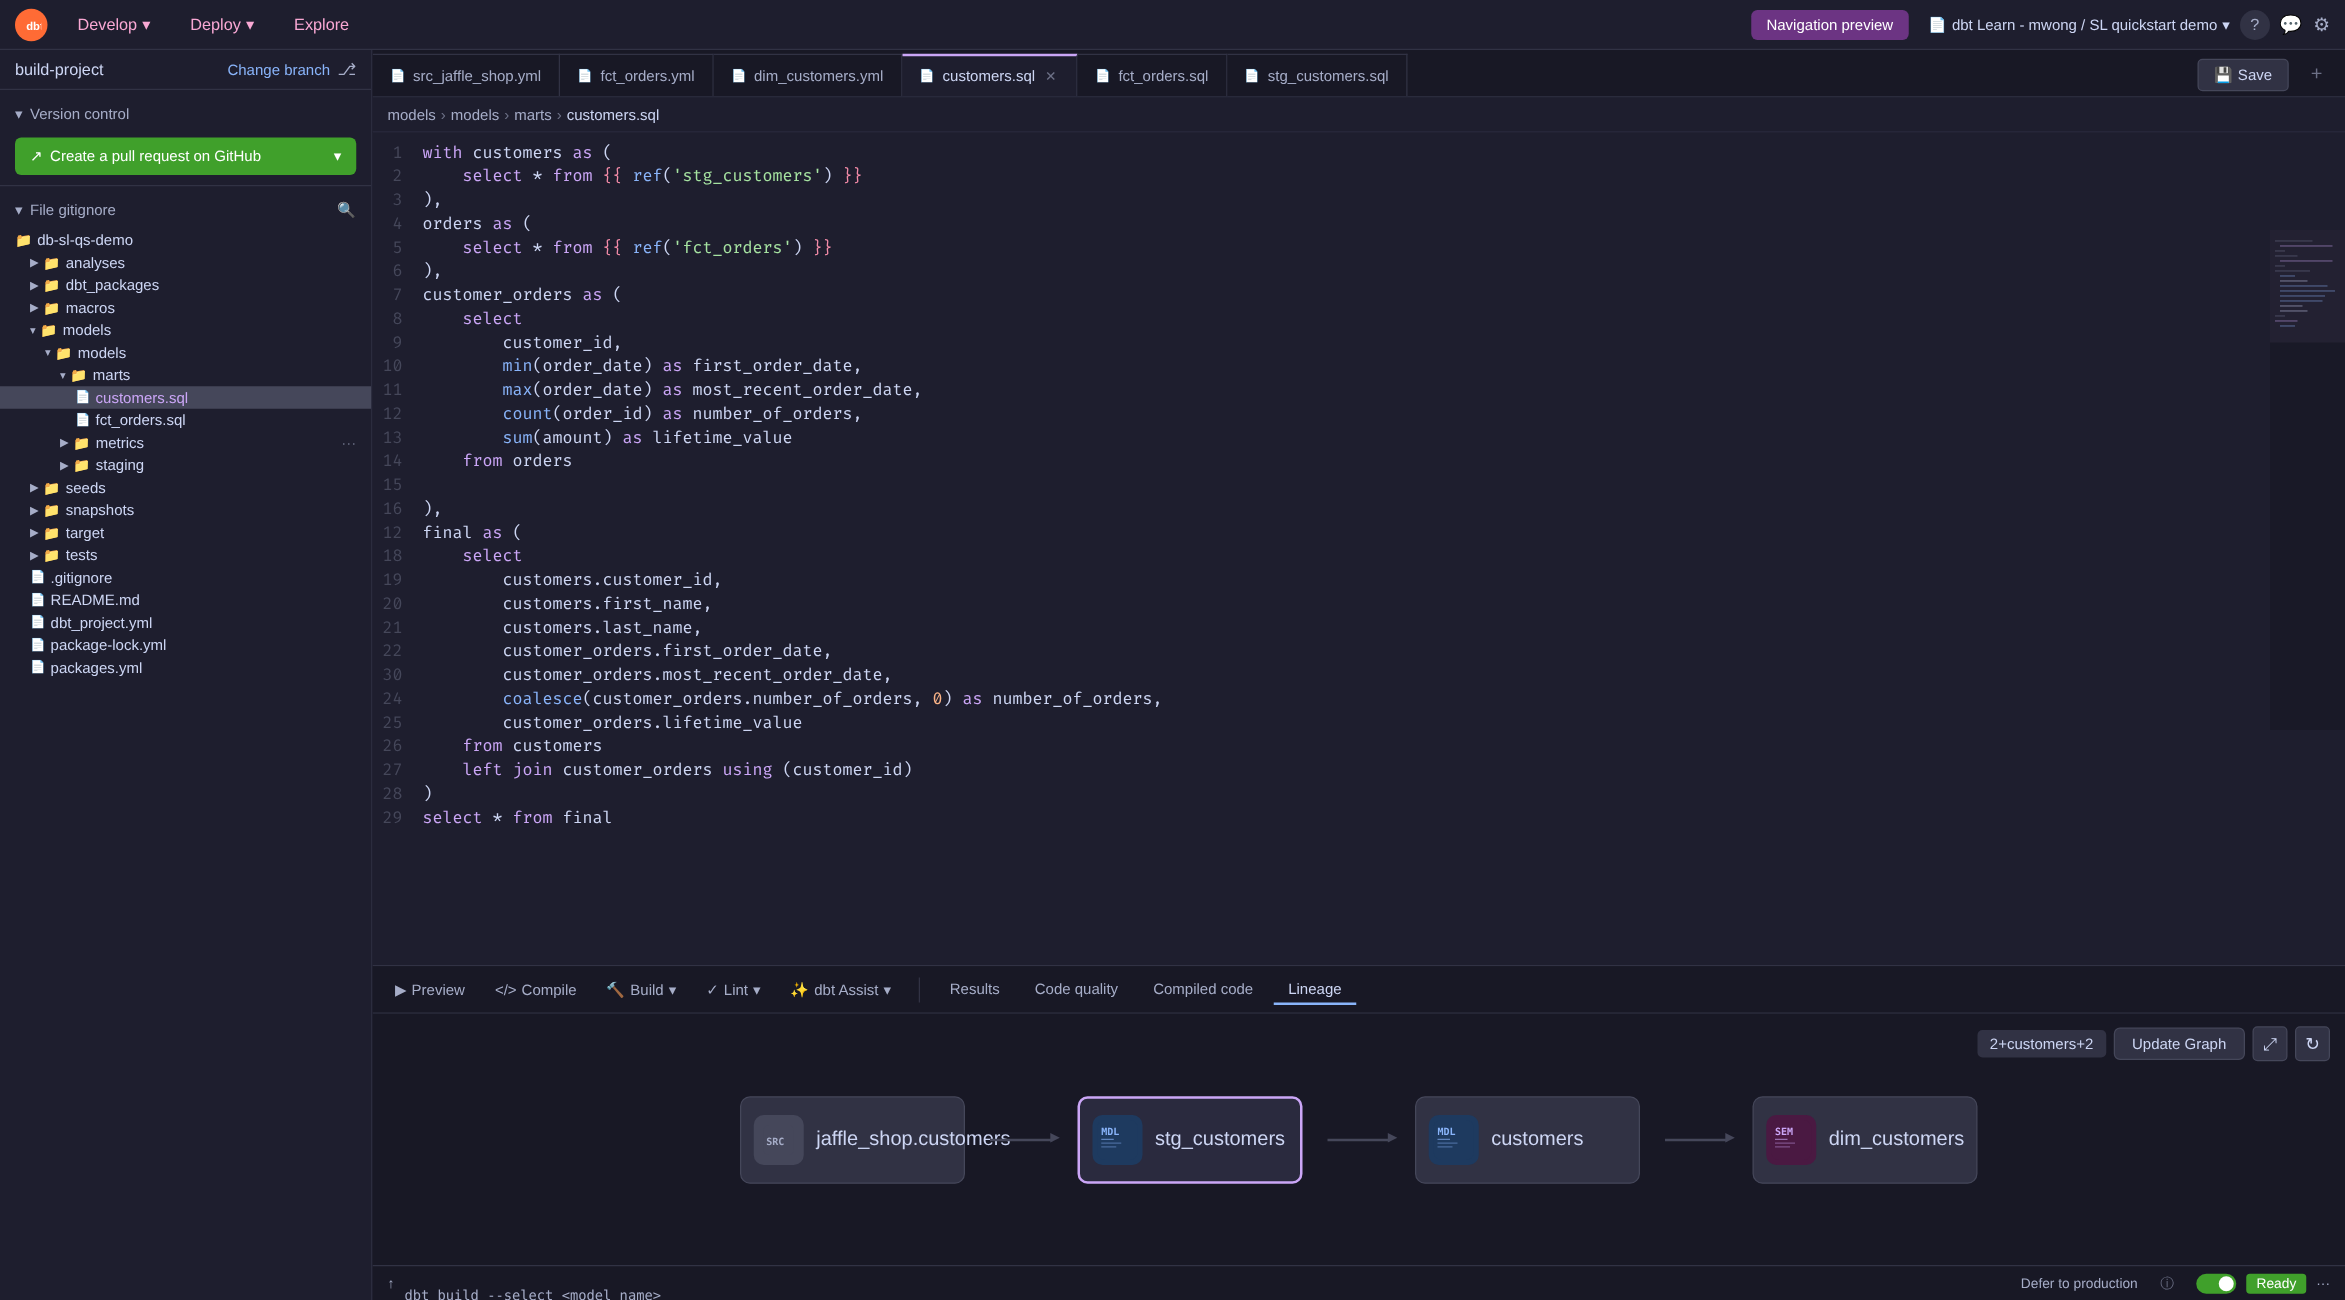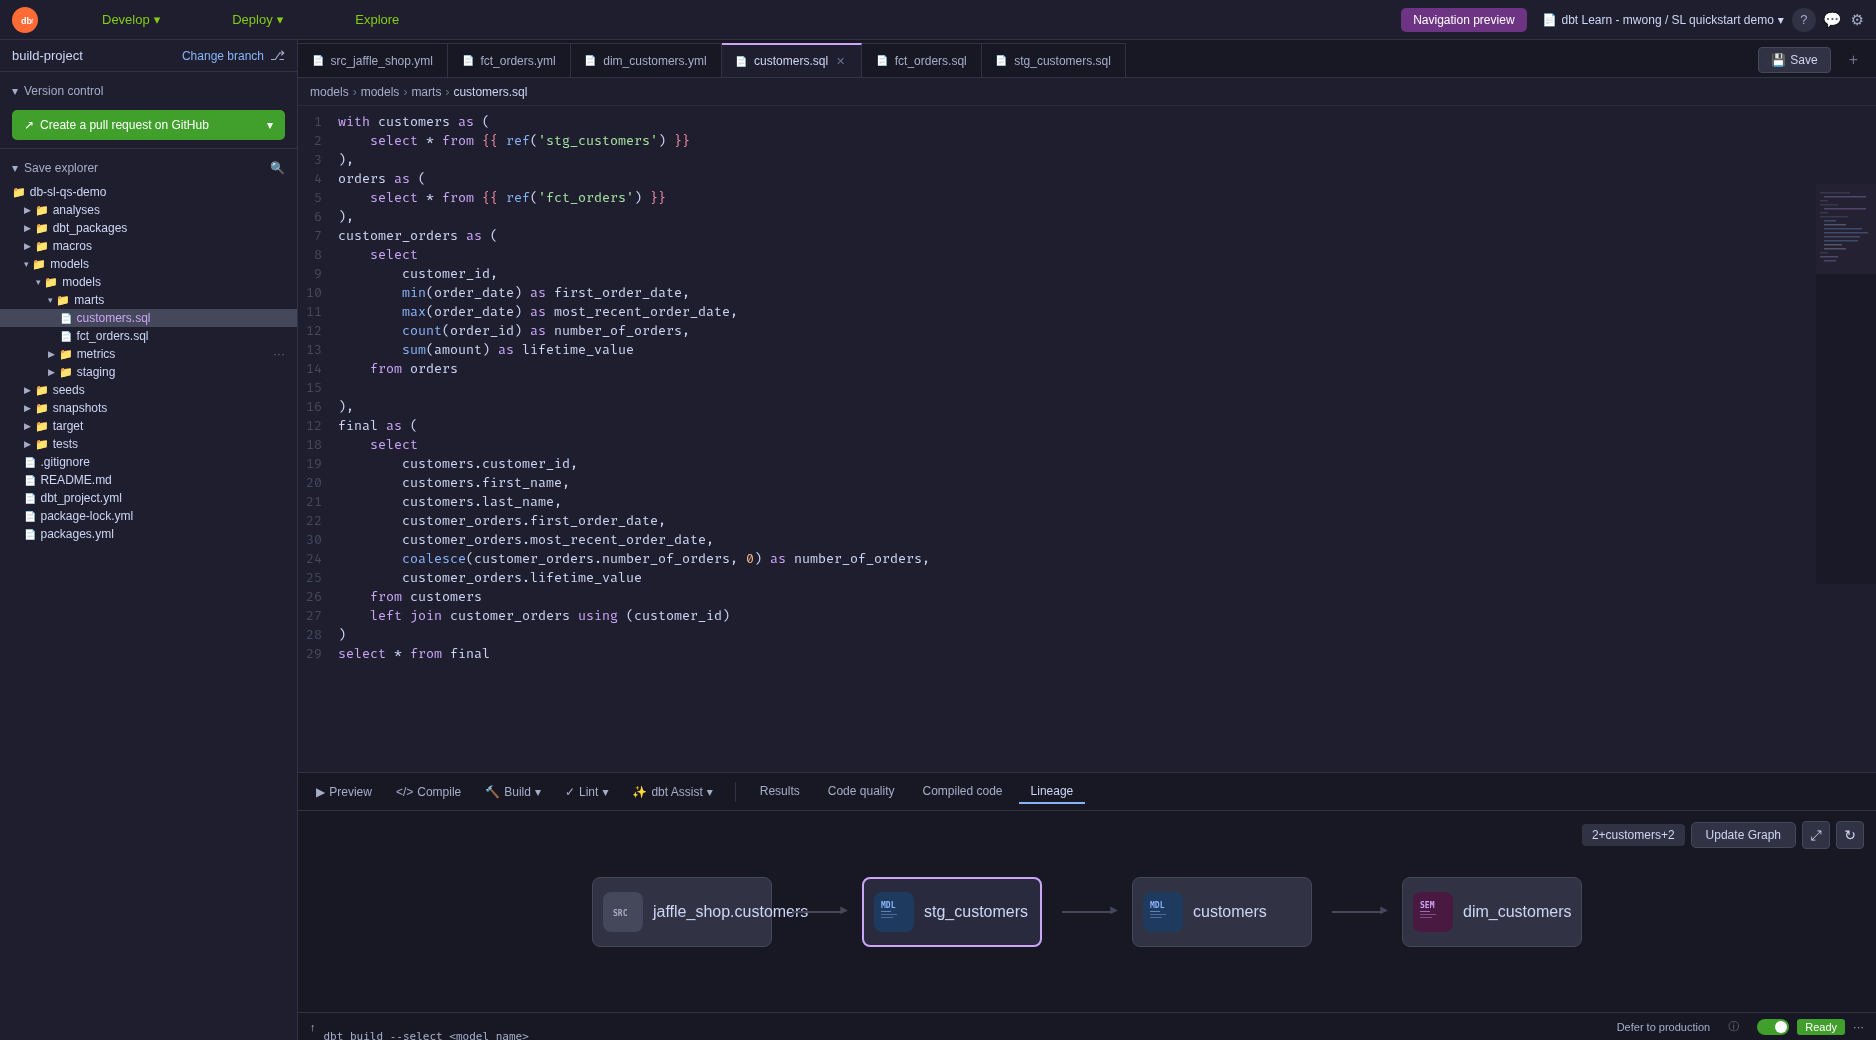--- a/index.html
+++ b/index.html
@@ -38,29 +38,28 @@
       background: #ff6b35;
       border-radius: 50%;
       display: flex;
       align-items: center;
       justify-content: center;
       color: white;
       font-size: 11px;
       font-weight: bold;
     }
     .nav-item {
-      color: #84cc16;
+      color: #f9a8d4;
       cursor: pointer;
       padding: 4px 8px;
       border-radius: 4px;
       display: flex;
       align-items: center;
       gap: 4px;
       font-size: 13px;
-      margin-left: 40px;
     }
     .nav-spacer { flex: 1; }
     .nav-preview-btn {
       background: #6c3483;
       color: white;
       padding: 5px 12px;
       border-radius: 5px;
       border: none;
       cursor: pointer;
       font-size: 12px;
@@ -558,21 +557,21 @@
           </div>
           <span>▾</span>
         </button>
       </div>
     </div>
 
     <div class="file-explorer-section">
       <div class="file-explorer-header">
         <div style="display:flex; align-items:center; gap:6px;">
           <span>▾</span>
-          <span>Save explorer</span>
+          <span>File gitignore</span>
         </div>
         <span style="cursor:pointer;">🔍</span>
       </div>
 
       <div class="file-tree-item indent-0">
         <span class="folder-icon">📁</span>
         <span>db-sl-qs-demo</span>
       </div>
       <div class="file-tree-item indent-1">
         <span class="chevron">▶</span>

